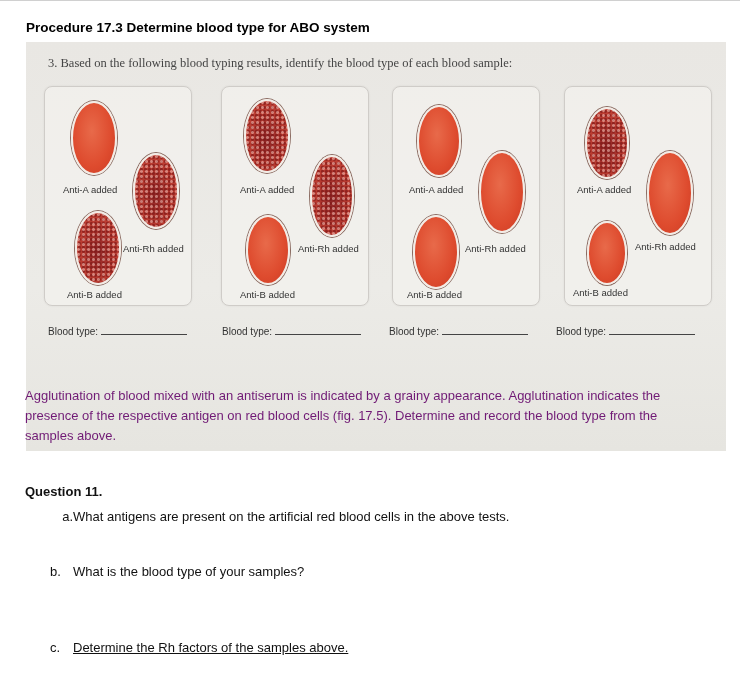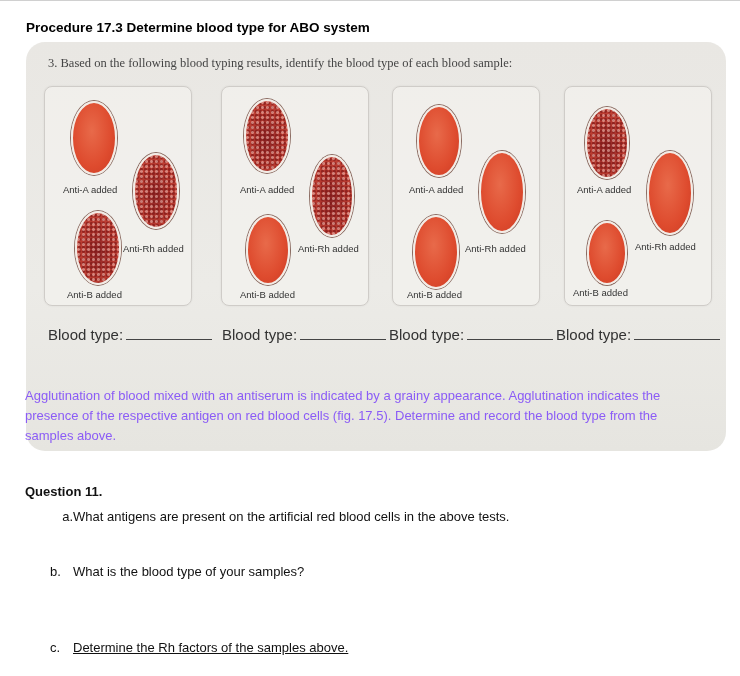--- a/index.html
+++ b/index.html
@@ -5,21 +5,20 @@
   html, body { margin: 0; padding: 0; }
   body {
     width: 740px; height: 676px; background: #ffffff; position: relative; overflow: hidden;
     font-family: "Liberation Sans", "DejaVu Sans", sans-serif; color: #111;
   }
   .topline { position: absolute; left: 0; top: 0; width: 740px; height: 1px; background: #d0d0d0; }
   .title { position: absolute; left: 26px; top: 12px; font-size: 13.5px; font-weight: bold; color: #000; margin-top: 8px; }
   .photo {
     position: absolute; left: 26px; top: 42px; width: 700px; height: 409px;
     background: linear-gradient(180deg, #e9e7e3 0%, #ecebe7 60%, #e6e5e0 100%);
-    border-radius: 19px;
   }
   .photo .instr {
     position: absolute; left: 22px; top: 14px; font-family: "Liberation Serif", "DejaVu Serif", serif;
     font-size: 12.5px; color: #444;
   }
   .card {
     position: absolute; top: 44px; width: 146px; height: 218px;
     border: 1px solid #cfccc8; border-radius: 8px; background: rgba(245,243,240,0.6);
     box-shadow: 0 0 2px rgba(0,0,0,0.08);
   }
@@ -29,23 +28,23 @@
   }
   .well.smooth { background: radial-gradient(ellipse at 45% 40%, #e86a4a 0%, #de4b2e 60%, #c93a24 100%); }
   .well.grainy {
     background:
       radial-gradient(circle at 30% 30%, rgba(255,210,200,0.5) 0 1px, transparent 2px),
       radial-gradient(circle at 60% 60%, rgba(120,20,20,0.6) 0 1px, transparent 2px),
       radial-gradient(ellipse at 50% 55%, #8e2626 0%, #b83a30 55%, #cf5040 100%);
     background-size: 5px 5px, 4px 4px, 100% 100%;
   }
   .clabel { position: absolute; font-size: 9.5px; color: #333; white-space: nowrap; }
-  .bt { position: absolute; top: 284px; font-size: 15px; color: #333; white-space: nowrap; }
+  .bt { position: absolute; top: 284px; font-size: 10px; color: #333; white-space: nowrap; }
   .bt .line { display: inline-block; width: 86px; border-bottom: 1px solid #444; margin-left: 3px; vertical-align: baseline; }
-  .para { position: absolute; left: 25px; top: 386px; width: 680px; font-size: 13px; line-height: 20px; color: #8b5cf6; }
+  .para { position: absolute; left: 25px; top: 386px; width: 680px; font-size: 13px; line-height: 20px; color: #701a75; }
   .q11 { position: absolute; left: 25px; top: 455px; font-size: 13px; font-weight: bold; margin-top: 29px; }
   .qitem { position: absolute; left: 50px; font-size: 13px; }
   .qitem .letter { display: inline-block; width: 23px; }
 </style>
 </head>
 <body>
 
 <div class="topline"></div>
 <div class="title">Procedure 17.3 Determine blood type for ABO system</div>
 

